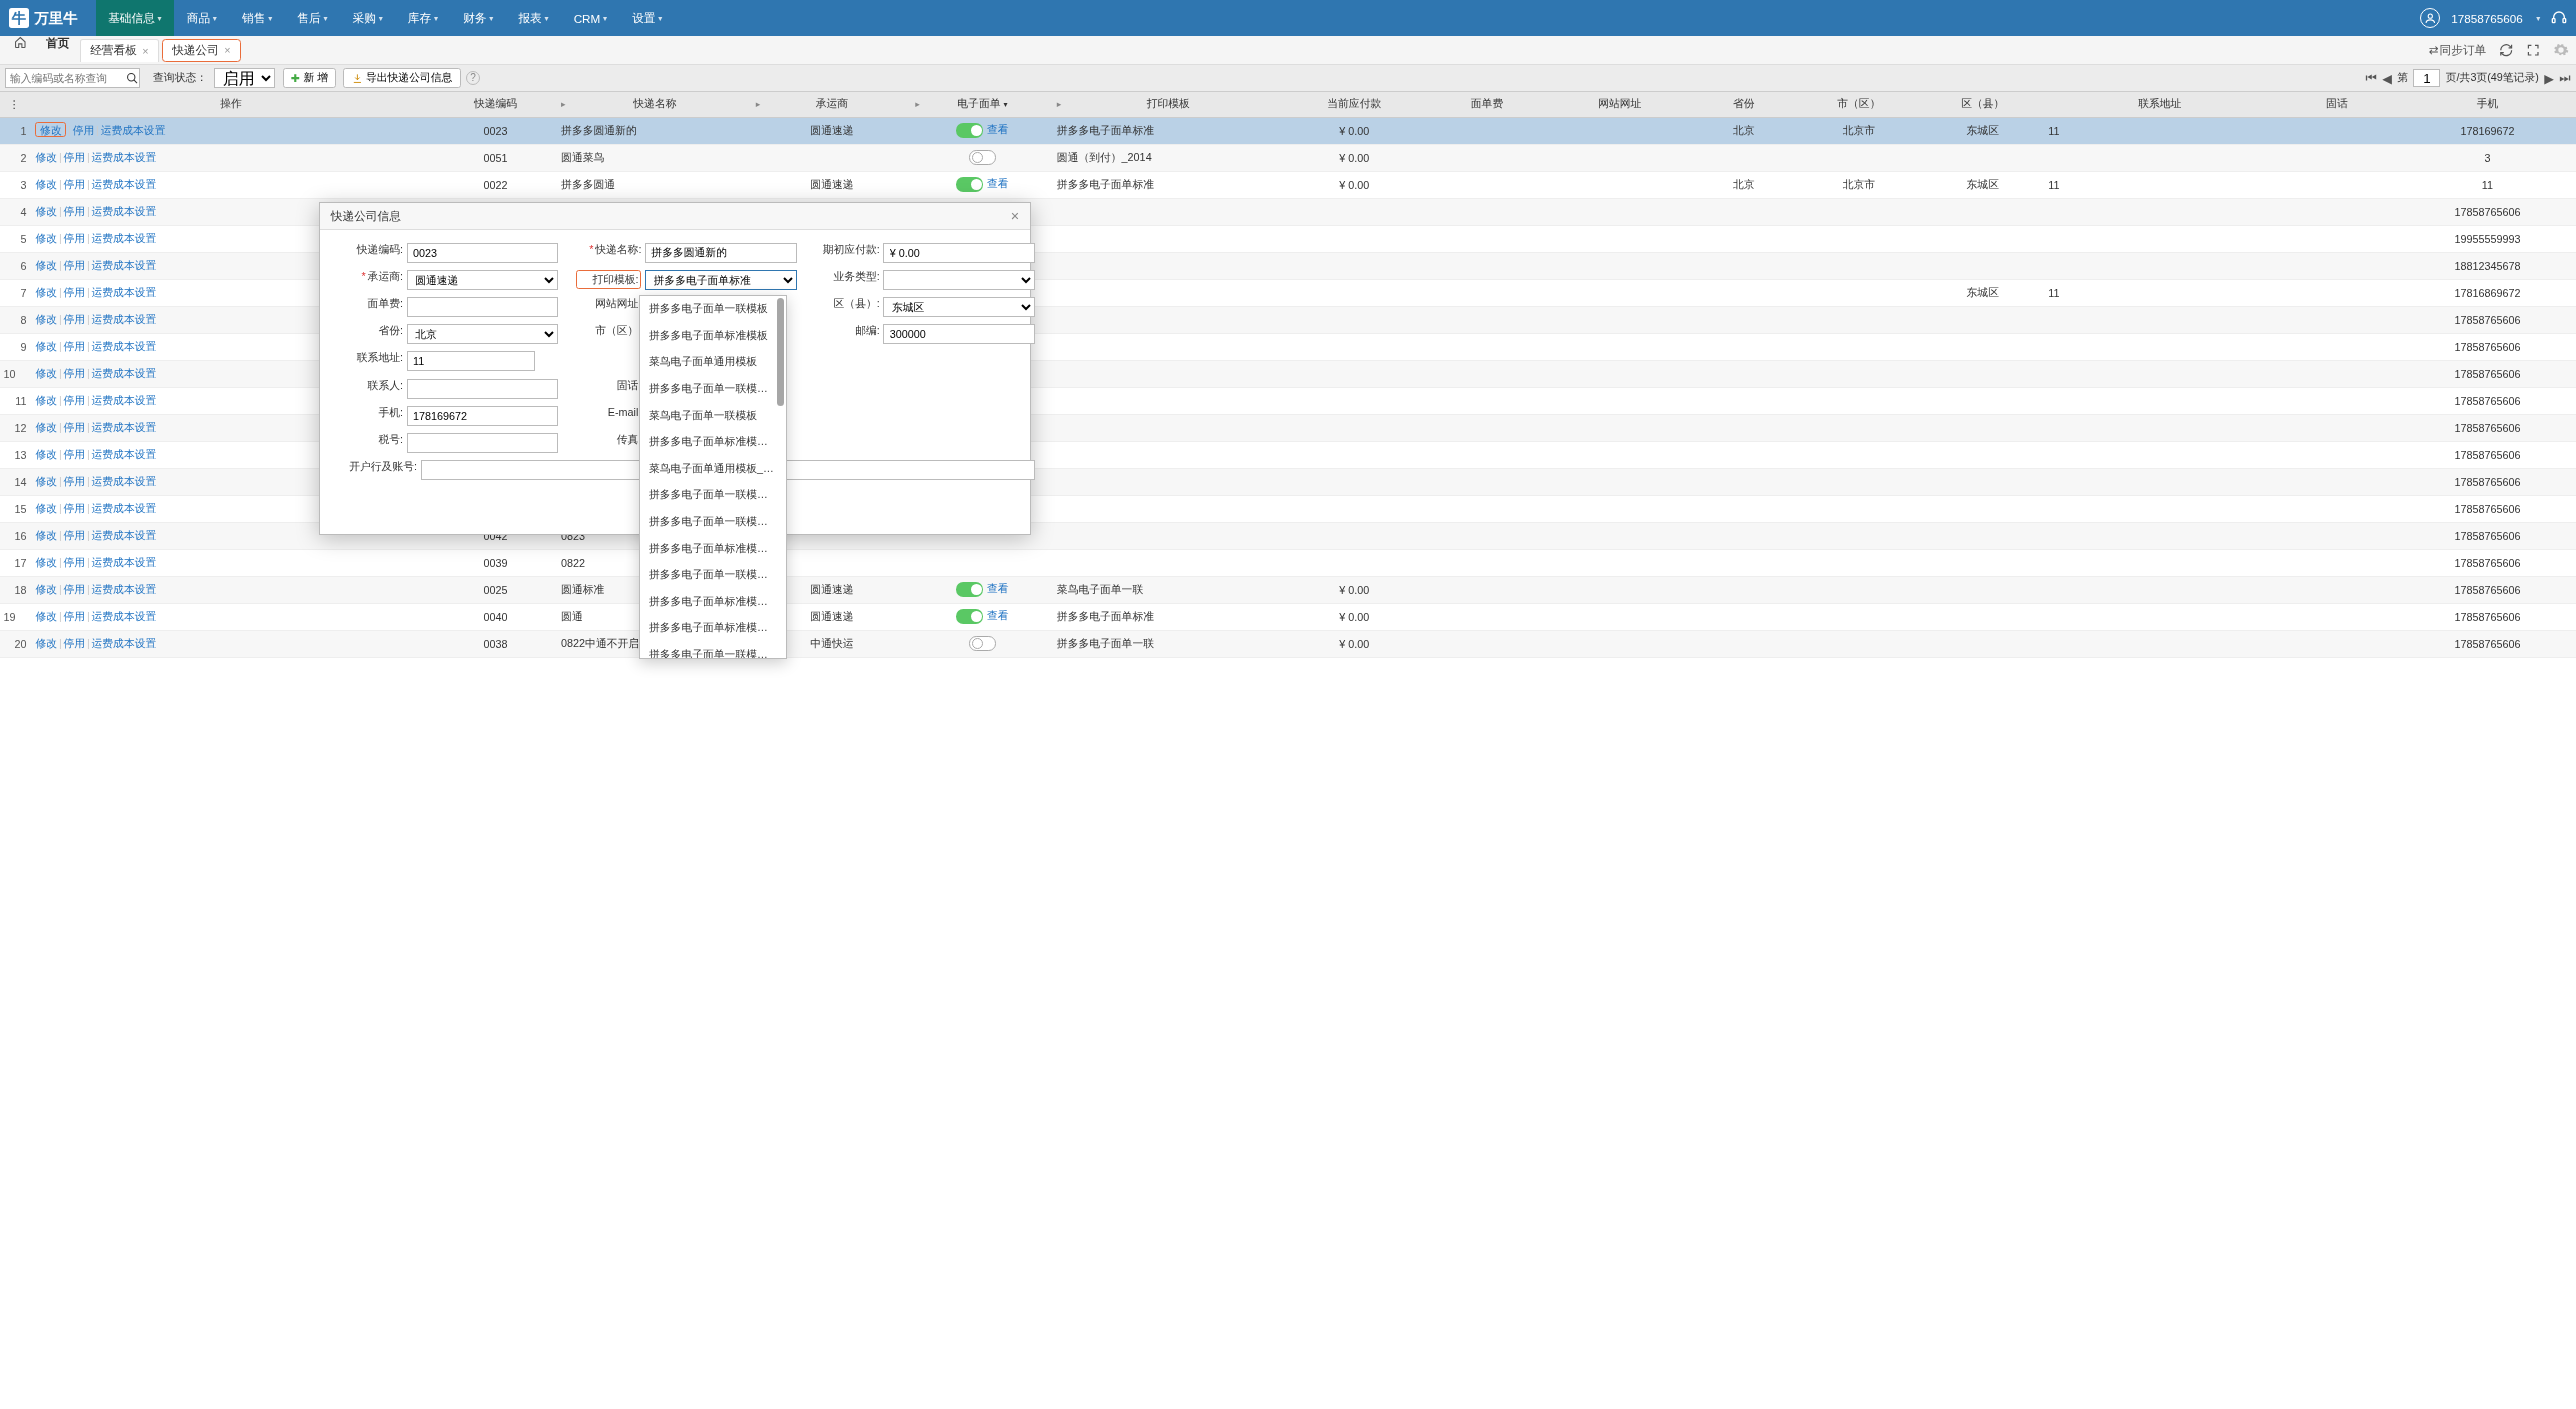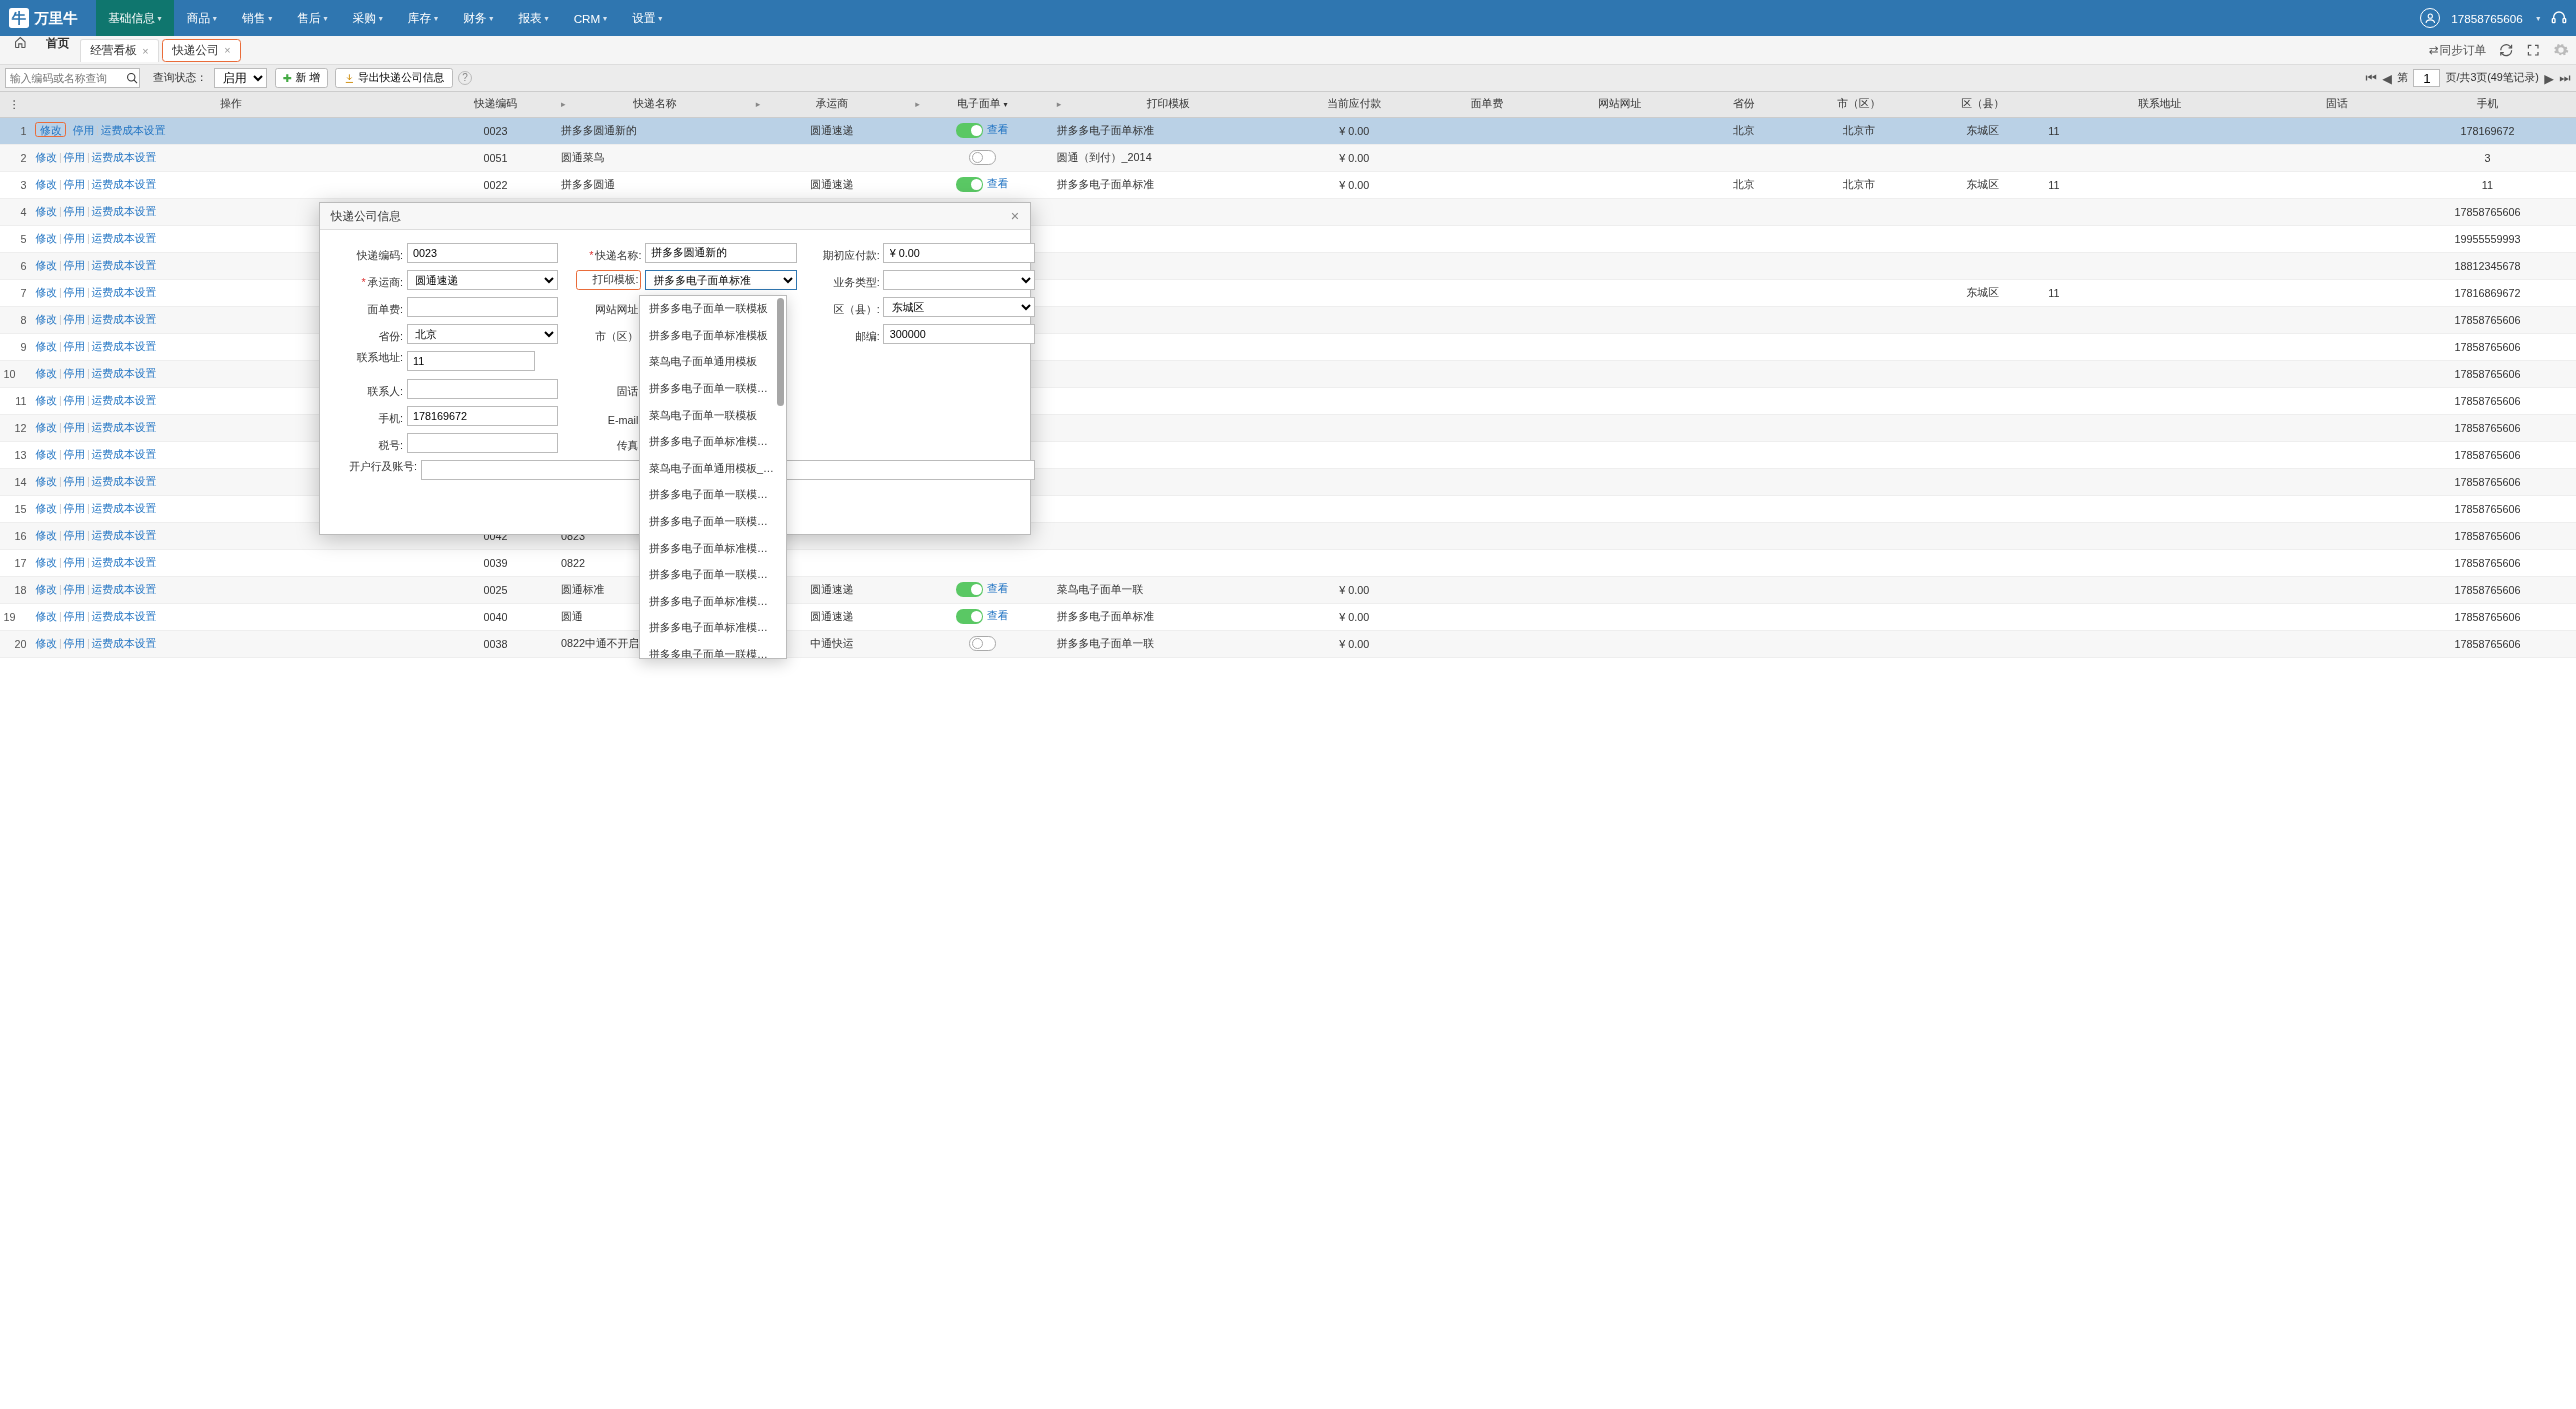--- a/index.html
+++ b/index.html
@@ -22,21 +22,21 @@
 .tab-home { display:flex; align-items:flex-start; gap:19px; padding:0 7.2px; height:100%; cursor:pointer;font-weight:bold; }
 .tab { display:flex; align-items:center; gap:5.4px; padding:0 9px; height:23px; background:#fff; border:0.9px solid #ddd; border-bottom:none; border-radius:2.7px 2.7px 0 0; cursor:pointer; }
 .tab.highlight { border: 1.8px solid #E96C3A; border-radius:3.6px; }
 .tab .close { color:#999; font-size:10.8px; }
 .tab-bar-right { margin-left:auto; display:flex; align-items:center; gap:12.6px; color:#555; }
 .icon-btn { cursor:pointer; }
 
 
 .toolbar { height: 27px; background:#ECECEC; border-bottom:0.9px solid #ccc; display:flex; align-items:center; padding:0 5.4px; gap:7.2px; font-size:10.8px; }
 .tb-input { height:20px; border:0.9px solid #bbb; padding:0 3.6px; font-size:10.8px; width:135px; background:#fff; }
-.tb-select { height:20px; border:0.9px solid #bbb; font-size:12px; background:#fff; padding:0 3.6px; }
+.tb-select { height:20px; border:0.9px solid #bbb; font-size:16px; background:#fff; padding:0 3.6px; }
 .tb-btn { height:20px; border:0.9px solid #bbb; background:#fff; padding:0 7.2px; font-size:10.8px; border-radius:2.7px; cursor:pointer; display:flex; align-items:center; gap:3.6px; }
 .tb-right { margin-left:auto; display:flex; align-items:center; gap:5.4px; }
 .page-input { width:27px; height:18px; border:0.9px solid #bbb; text-align:center; }
 .pager-icon { cursor:pointer; color:#555; font-size:12.6px; }
 
 
 .table-wrap { position:relative; }
 table { border-collapse: collapse; width:100%; table-layout:fixed; font-size:10.8px; }
 th { background:#E8E8E8; border-bottom:0.9px solid #ccc; height:25px; font-weight:normal; text-align:center; color:#333; position:relative; }
 th .sort-left { position:absolute; left:3.6px; top:7.2px; color:#888; font-size:9px; }
@@ -56,21 +56,21 @@
 .op-col { text-align:left; padding-left:7.2px; }
 
 
 .modal-backdrop { position:fixed; inset:0; background:rgba(0,0,0,0); }
 .modal { position:fixed; left:319px; top:202px; width:712px; background:#fff; border:0.9px solid #bbb; box-shadow:0 3.6px 21.5px rgba(0,0,0,.25); }
 .modal-head { height:27px; display:flex; align-items:center; padding:0 10.8px; border-bottom:0.9px solid #ddd; background:#F7F7F7; }
 .modal-title { font-size:11.7px; }
 .modal-close { margin-left:auto; color:#888; cursor:pointer; font-size:14.4px; }
 .modal-body { padding:12.6px 18px 7.2px; }
 .form-grid { display:grid; grid-template-columns: repeat(3, 1fr); gap:7.2px 18px; }
-.form-row { display:flex; align-items:flex-end; gap:3.6px; }
+.form-row { display:flex; align-items:flex-start; gap:3.6px; }
 .form-row.full { grid-column: 1 / span 3; align-items:flex-start; }
 .form-label { width:65px; text-align:right; font-size:10.8px; color:#333; flex-shrink:0; }
 .form-label.req::before { content:"*"; color:#d33; margin-right:1.8px; }
 .form-input { flex:1; height:20px; border:0.9px solid #bbb; padding:0 5.4px; font-size:10.8px; min-width:0; }
 .form-select { flex:1; height:20px; border:0.9px solid #bbb; font-size:10.8px; background:#fff; padding:0 3.6px; min-width:0; }
 .form-textarea { flex:1; height:50px; border:0.9px solid #bbb; padding:3.6px 5.4px; font-size:10.8px; resize:none; }
 .print-label-hl { border:1.8px solid #E96C3A; border-radius:2.7px; padding:1.8px 1.8px 1.8px 3.6px; }
 .print-sel-hl { border:0.9px solid #2F76B0 !important; }
 .modal-foot { padding:10.8px; display:flex; justify-content:center; gap:10.8px; }
 .btn-primary { background:#2F76B0; color:#fff; border:none; height:25px; padding:0 18px; border-radius:2.7px; cursor:pointer; font-size:11.7px; }

